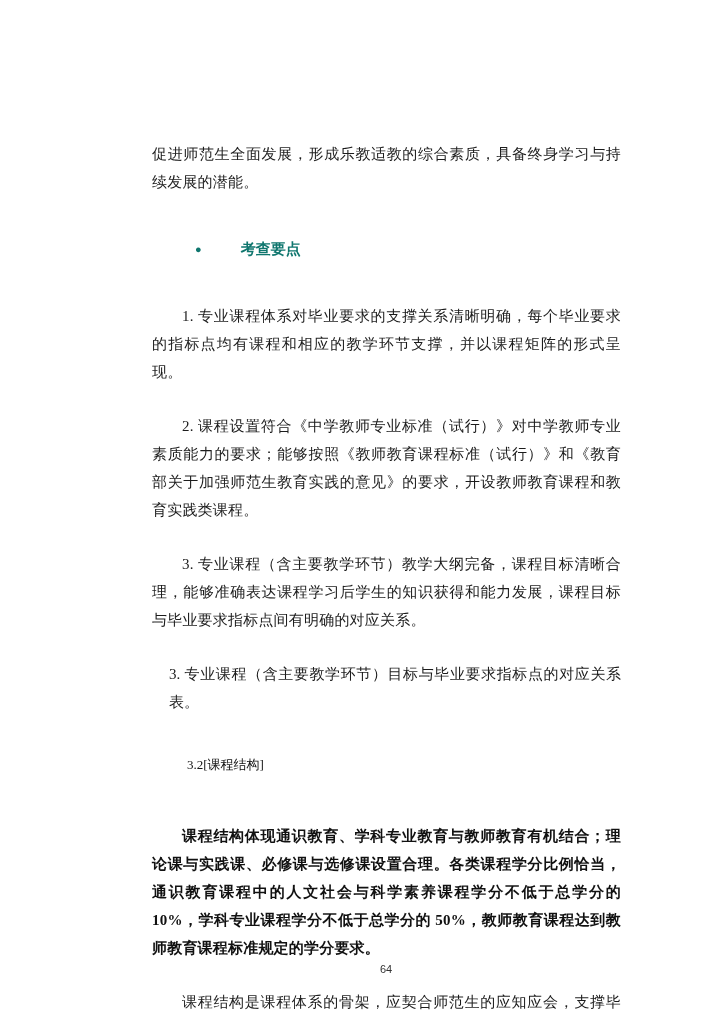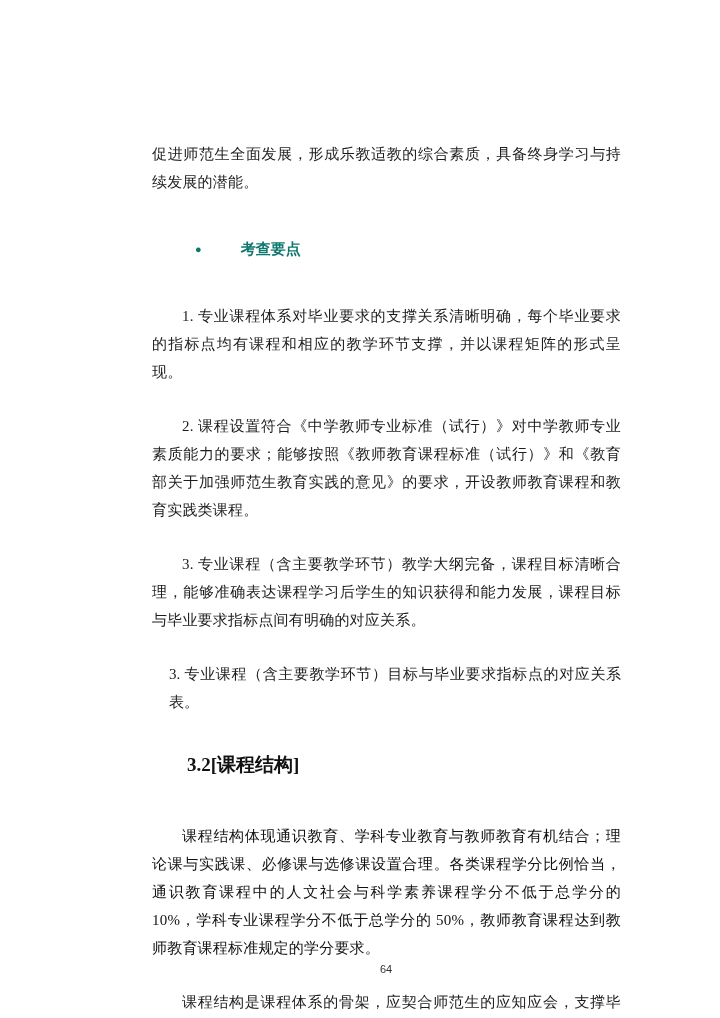--- a/index.html
+++ b/index.html
@@ -18,43 +18,43 @@
     top: 88px;
     width: 521px;
   }
   p.body {
     font-size: 15px;
     line-height: 28px;
     text-align: justify;
     letter-spacing: 0.2px;
   }
   p.indent { text-indent: 30px; }
-  p.bold { font-weight: normal; color: #111; }
+  p.bold { font-weight: bold; color: #111; }
   .bullet-h {
     font-size: 15px;
     line-height: 28px;
     font-weight: bold;
     padding-left: 43px;
     color: #0f766e;
   }
   .bullet-h .bullet {
     display: inline-block;
     font-size: 11px;
     margin-right: 13px;
     vertical-align: 1px;
   }
   .list-item {
     font-size: 15px;
     line-height: 28px;
     padding-left: 30px;
     text-align: justify;
   }
   .sec-heading {
-    font-size: 19px;
-    font-weight: bold;
+    font-size: 13px;
+    font-weight: normal;
     line-height: 28px;
     margin: 9px 0 17px 35px;
     color: #111;
   }
   .page-num {
     position: absolute;
     left: 0;
     right: 0;
     top: 924px;
     text-align: center;

